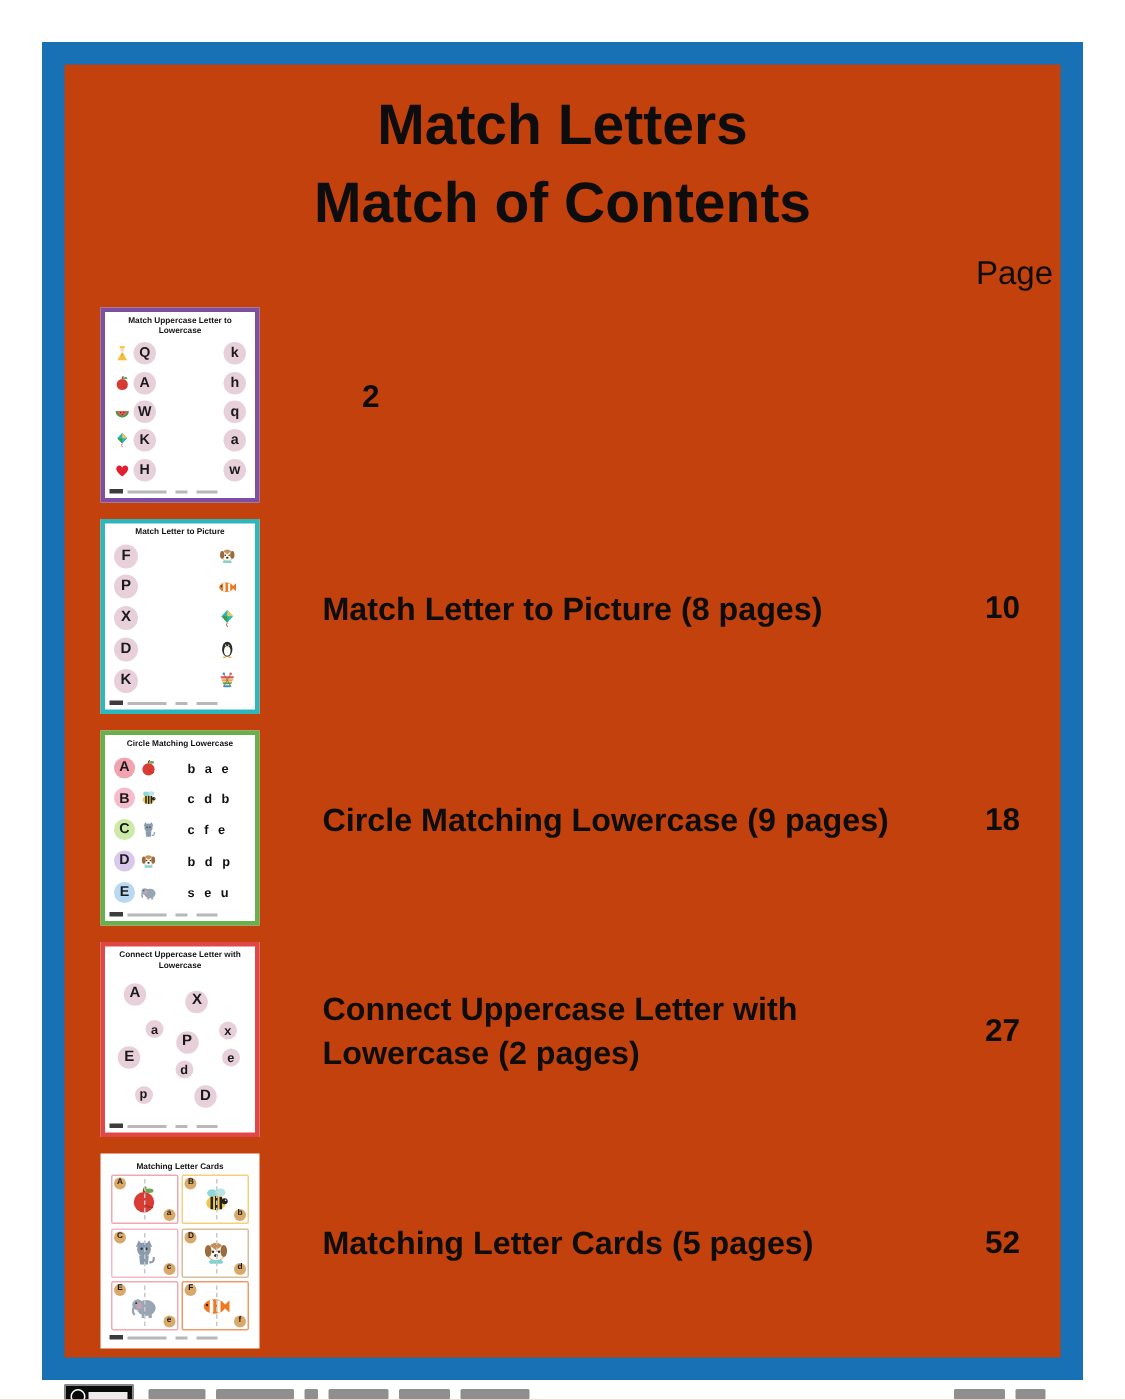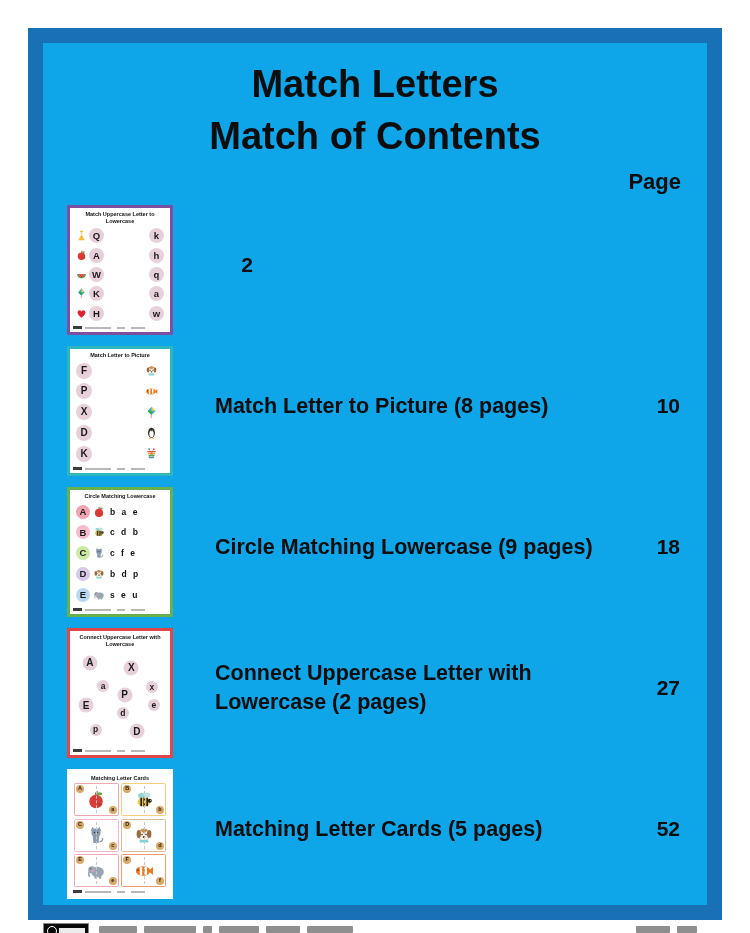--- a/index.html
+++ b/index.html
@@ -1,42 +1,42 @@
 <!DOCTYPE html>
 <html><head>
 <meta charset="utf-8">
 <style>
   html,body{margin:0;padding:0;background:#fff;}
   .canvas{position:relative;width:750px;height:933px;background:#fff;overflow:hidden;
           font-family:"Liberation Sans",sans-serif;color:#0d0d0d;}
   
   .frame{position:absolute;left:28px;top:28px;width:694px;height:892px;
-         box-sizing:border-box;border:15px solid #1971b5;background:#0ea5e9;}
+         box-sizing:border-box;border:15px solid #1971b5;background:#c2410c;}
   .main-title{margin-top:16px;font-size:38px;font-weight:bold;text-align:center;line-height:50px;}
-  .page-header{position:absolute;top:126px;right:26px;font-size:22px;font-weight:bold;}
+  .page-header{position:absolute;top:126px;right:5px;font-size:22px;font-weight:normal;}
   
   .entries{position:absolute;top:162px;left:24px;right:0;display:flex;flex-direction:column;gap:11px;}
   .toc-row{display:flex;align-items:center;height:130px;}
   .entry-title{flex:1;margin-left:42px;font-size:21.5px;font-weight:bold;line-height:1.33;
                white-space:pre-line;position:relative;top:-5px;}
   .entry-page{width:80px;text-align:right;margin-right:27px;font-size:21px;font-weight:bold;
               position:relative;top:-5px;}
   
   .thumb{width:106px;height:130px;box-sizing:border-box;background:#fff;flex:none;
          display:flex;flex-direction:column;padding:2px 3px;}
   .thumb-title{font-size:5.5px;font-weight:bold;text-align:center;line-height:1.3;
                white-space:pre-line;margin:1px 0;color:#111;}
   .thumb-body{flex:1;display:flex;flex-direction:column;min-height:0;}
   .trow{display:flex;align-items:center;flex:1;padding:0 3px;}
   .trow .sp{flex:1;}
   .icon{display:inline-flex;flex:none;}
   .icon svg{width:100%;height:100%;}
   .lcircle{display:inline-flex;align-items:center;justify-content:center;border-radius:50%;
            font-weight:bold;color:#1a1a1a;flex:none;line-height:1;}
-  .opts{font-weight:bold;font-size:8.5px;margin-left:5px;letter-spacing:1px;word-spacing:2px;color:#111;}
+  .opts{font-weight:bold;font-size:8.5px;margin-left:20px;letter-spacing:1px;word-spacing:2px;color:#111;}
   .scatter{position:relative;flex:1;}
   .scatter .lcircle{position:absolute;transform:translate(-50%,-50%);}
   .cards{flex:1;display:grid;grid-template-columns:1fr 1fr;grid-auto-rows:1fr;gap:2.5px;padding:0 1px;}
   .card{position:relative;background:#fff;border-radius:1.5px;box-sizing:border-box;
         display:flex;align-items:center;justify-content:center;}
   .card-dash{position:absolute;left:50%;top:2px;bottom:2px;width:0;border-left:1px dashed #c8c8c8;}
   .card .up{position:absolute;top:1px;left:1px;}
   .card .lo{position:absolute;bottom:1px;right:1px;}
   .tfoot{height:5px;display:flex;align-items:center;gap:3px;margin-top:2px;}
   .tf-badge{width:9px;height:3.5px;background:#3c3c3c;flex:none;}

